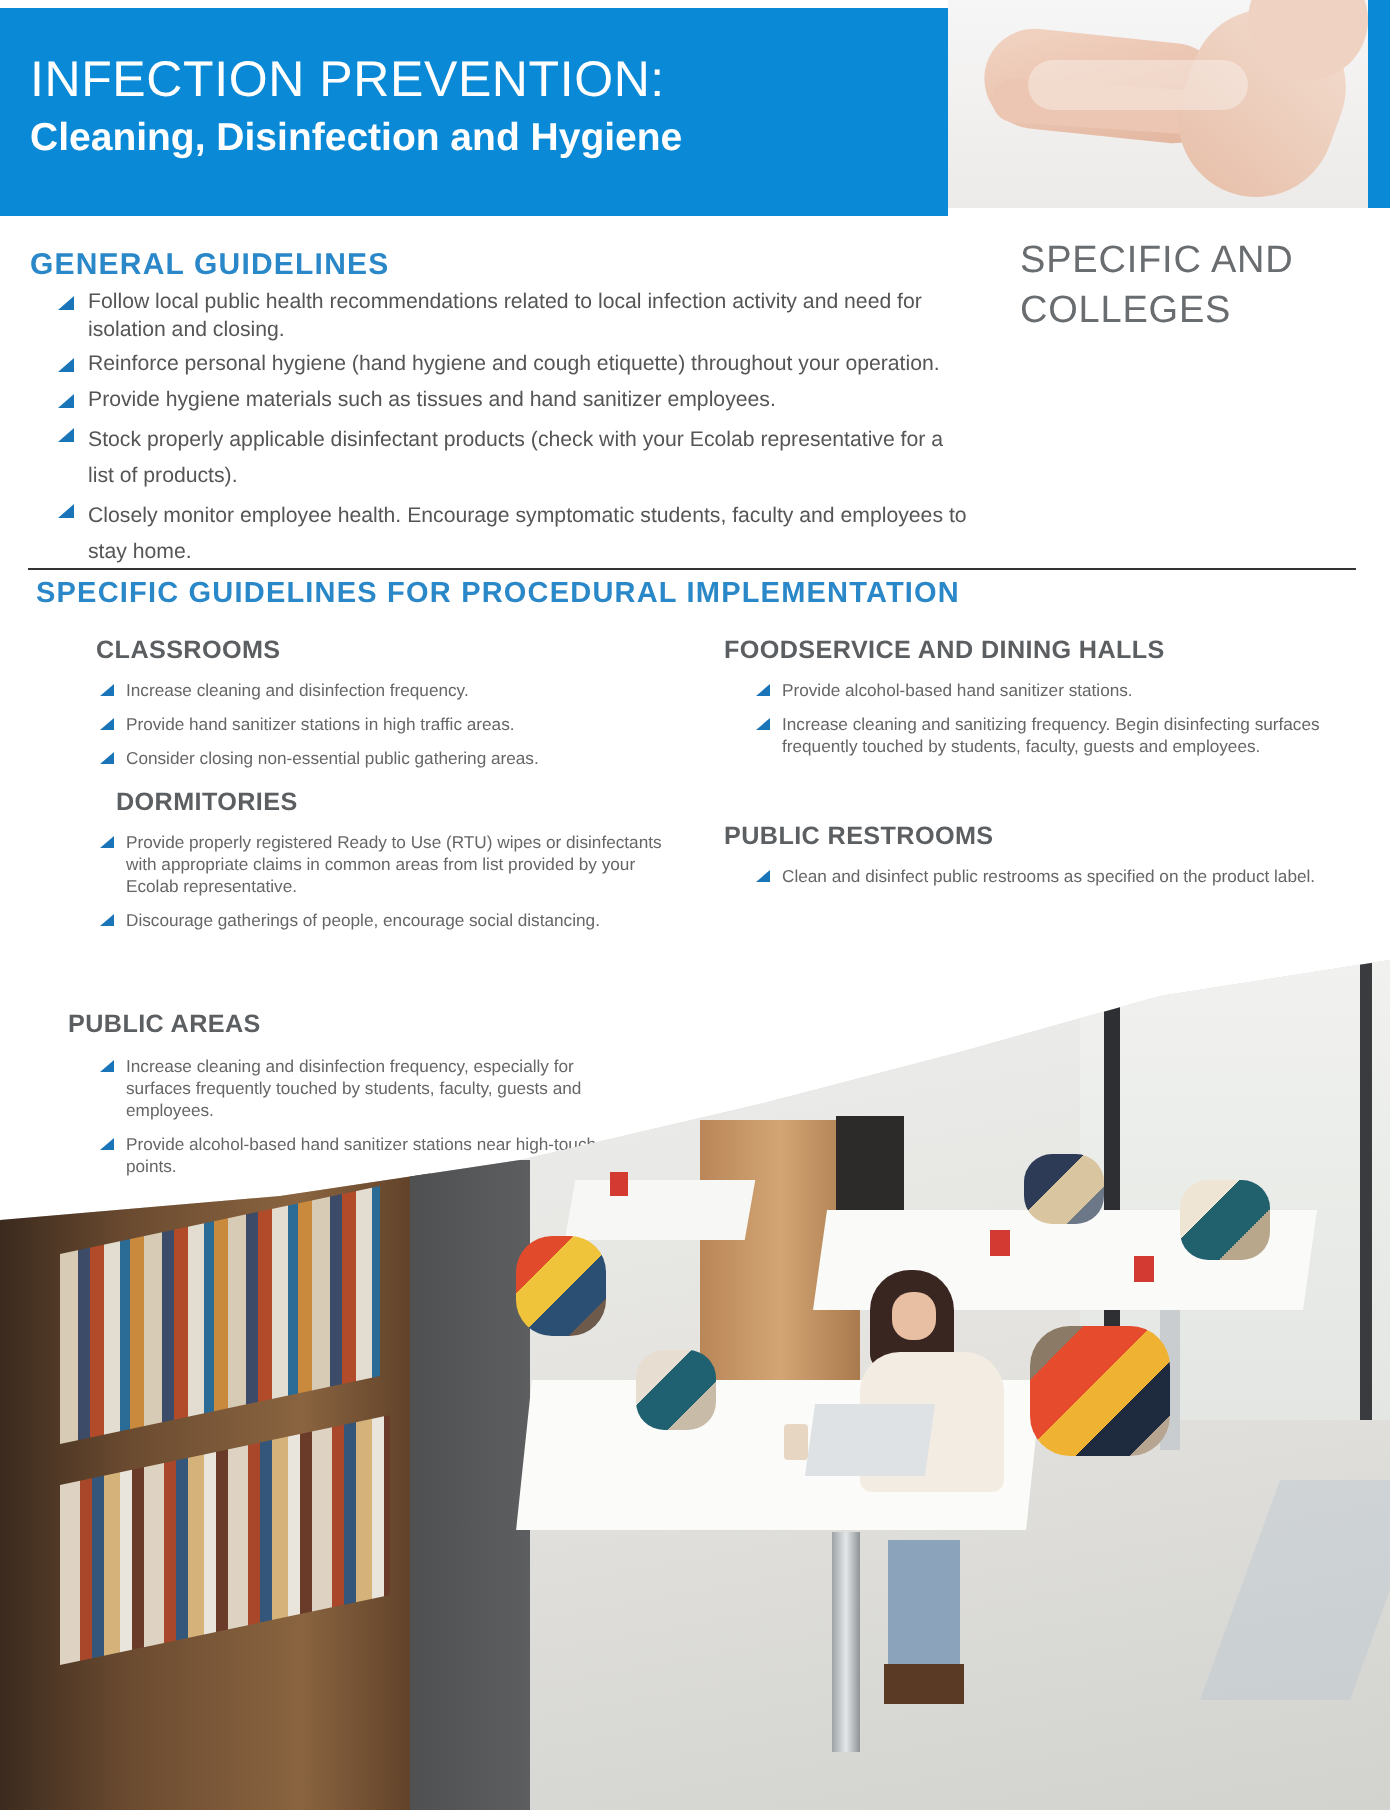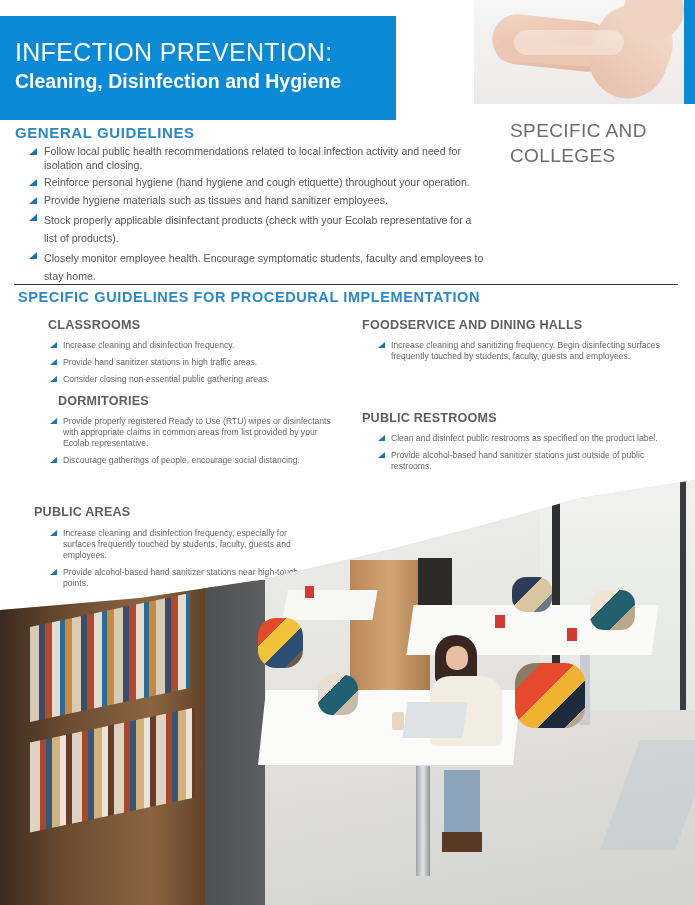--- a/index.html
+++ b/index.html
@@ -1,21 +1,21 @@
 <!DOCTYPE html>
 <html><head>
   <meta charset="utf-8">
   <style>
     * { box-sizing: border-box; margin: 0; padding: 0; }
     html, body { width: 695px; height: 905px; overflow: hidden; background: #ffffff; }
     body { position: relative; font-family: "Liberation Sans", sans-serif; color: #555; }
 
     
     .header-band {
-      position: absolute; left: 0; top: 16px; width: 396px; height: 104px;
+      position: absolute; left: 0; top: 4px; width: 474px; height: 104px;
       background: #0a8ad6;
     }
     .header-title {
       position: absolute; left: 15px; top: 22px;
       font-size: 25px; color: #fff; letter-spacing: 0.3px; font-weight: normal;
     }
     .header-subtitle {
       position: absolute; left: 15px; top: 54px;
       font-size: 19.5px; color: #ffffff;
     }
@@ -120,27 +120,27 @@
 </ul>
 
 <h4 class="sub-title" style="left:34px;top:505px;">PUBLIC AREAS</h4>
 <ul class="sub-list" style="left:50px;top:528px;width:270px;">
   <li><span class="tri"></span><span>Increase cleaning and disinfection frequency, especially for surfaces frequently touched by students, faculty, guests and employees.</span></li>
   <li><span class="tri"></span><span>Provide alcohol-based hand sanitizer stations near high-touch points.</span></li>
 </ul>
 
 <h4 class="sub-title" style="left:362px;top:318px;">FOODSERVICE AND DINING HALLS</h4>
 <ul class="sub-list" style="left:378px;top:340px;width:285px;">
+  <li><span class="tri"></span><span>Provide alcohol-based hand sanitizer stations.</span></li>
   <li><span class="tri"></span><span>Increase cleaning and sanitizing frequency. Begin disinfecting surfaces frequently touched by students, faculty, guests and employees.</span></li>
 </ul>
 
 <h4 class="sub-title" style="left:362px;top:411px;">PUBLIC RESTROOMS</h4>
 <ul class="sub-list" style="left:378px;top:433px;width:285px;">
   <li><span class="tri"></span><span>Clean and disinfect public restrooms as specified on the product label.</span></li>
-  <li><span class="tri"></span><span>Provide alcohol-based hand sanitizer stations just outside of public restrooms.</span></li>
 </ul>
 
 <div class="photo">
 
   <div class="ph" style="left:250px;top:0;width:445px;height:425px;background:linear-gradient(170deg,#eef0ef 0%,#e4e3df 45%,#d2d2cf 100%);"></div>
 
   <div class="ph" style="left:540px;top:0;width:155px;height:230px;background:linear-gradient(180deg,#f1f2ef,#e3e6e2);"></div>
   <div class="ph" style="left:552px;top:20px;width:8px;height:210px;background:#2e2f33;"></div>
   <div class="ph" style="left:680px;top:0;width:6px;height:230px;background:#3a3b3e;"></div>
 

